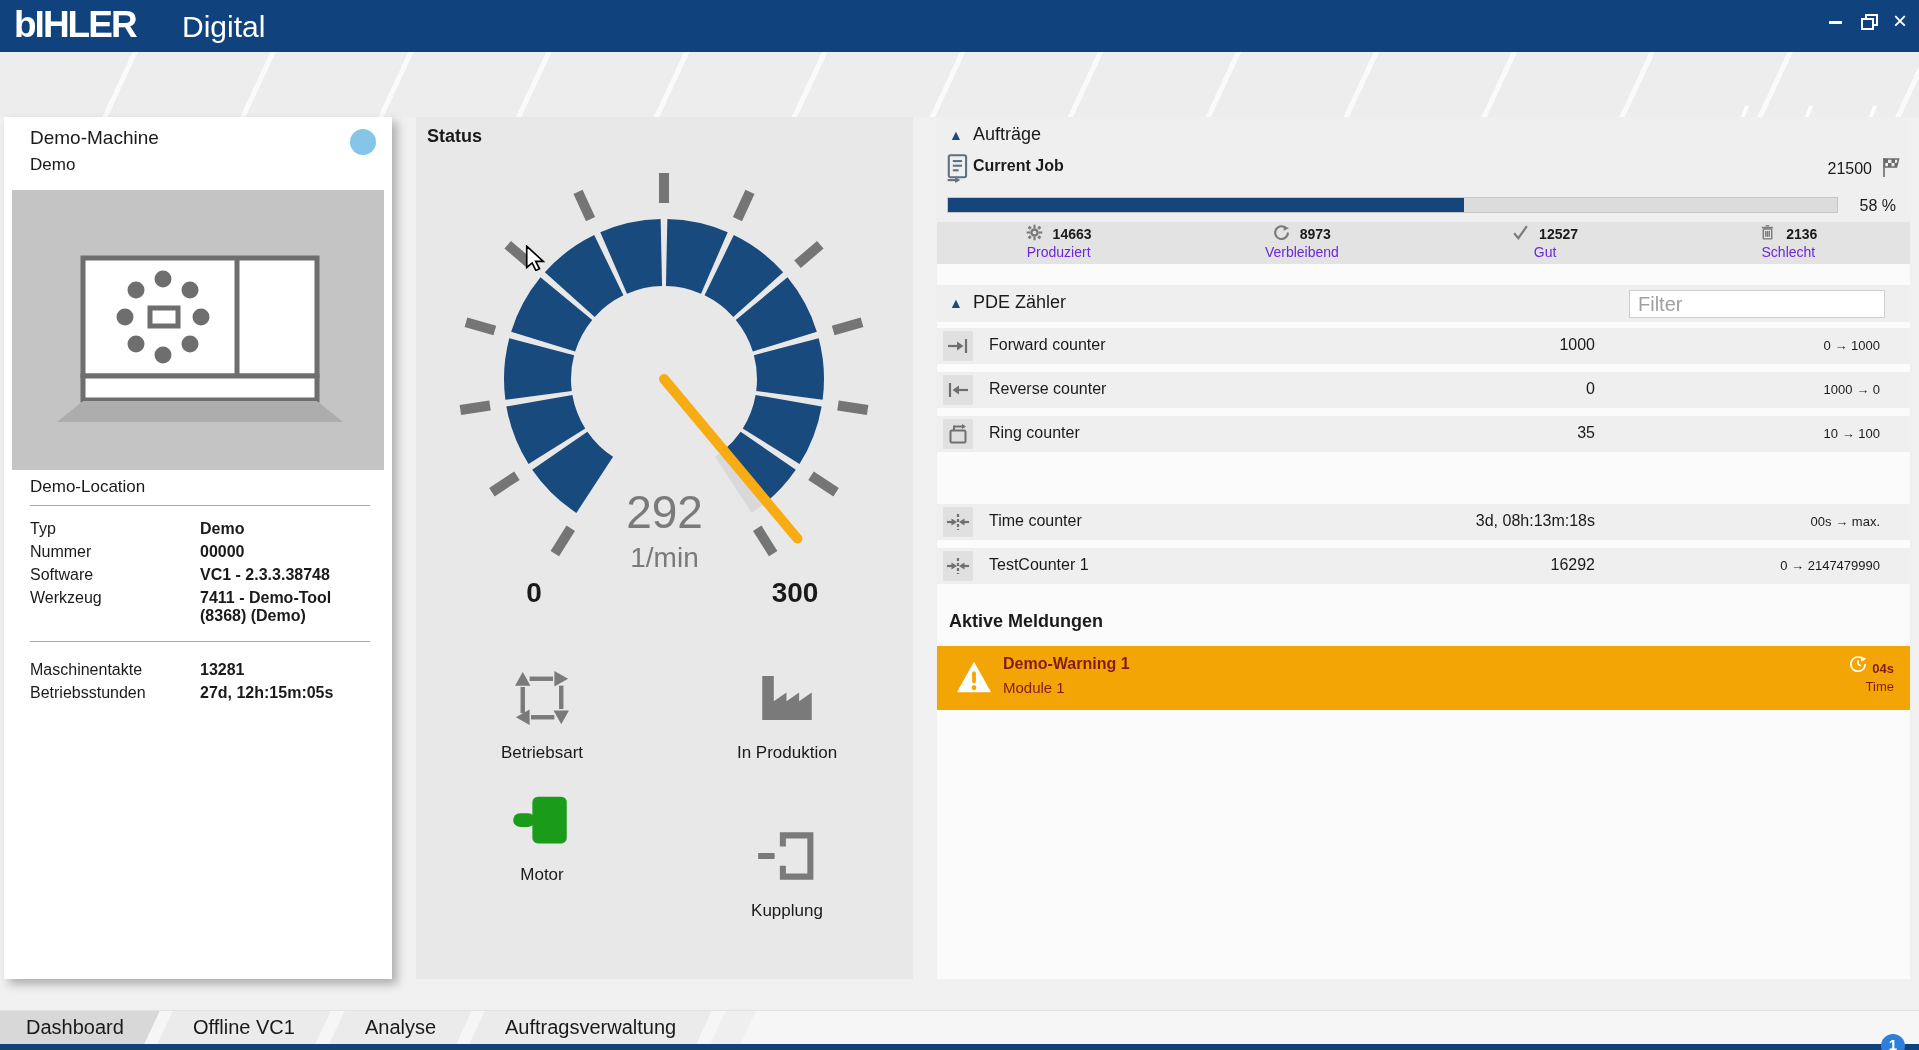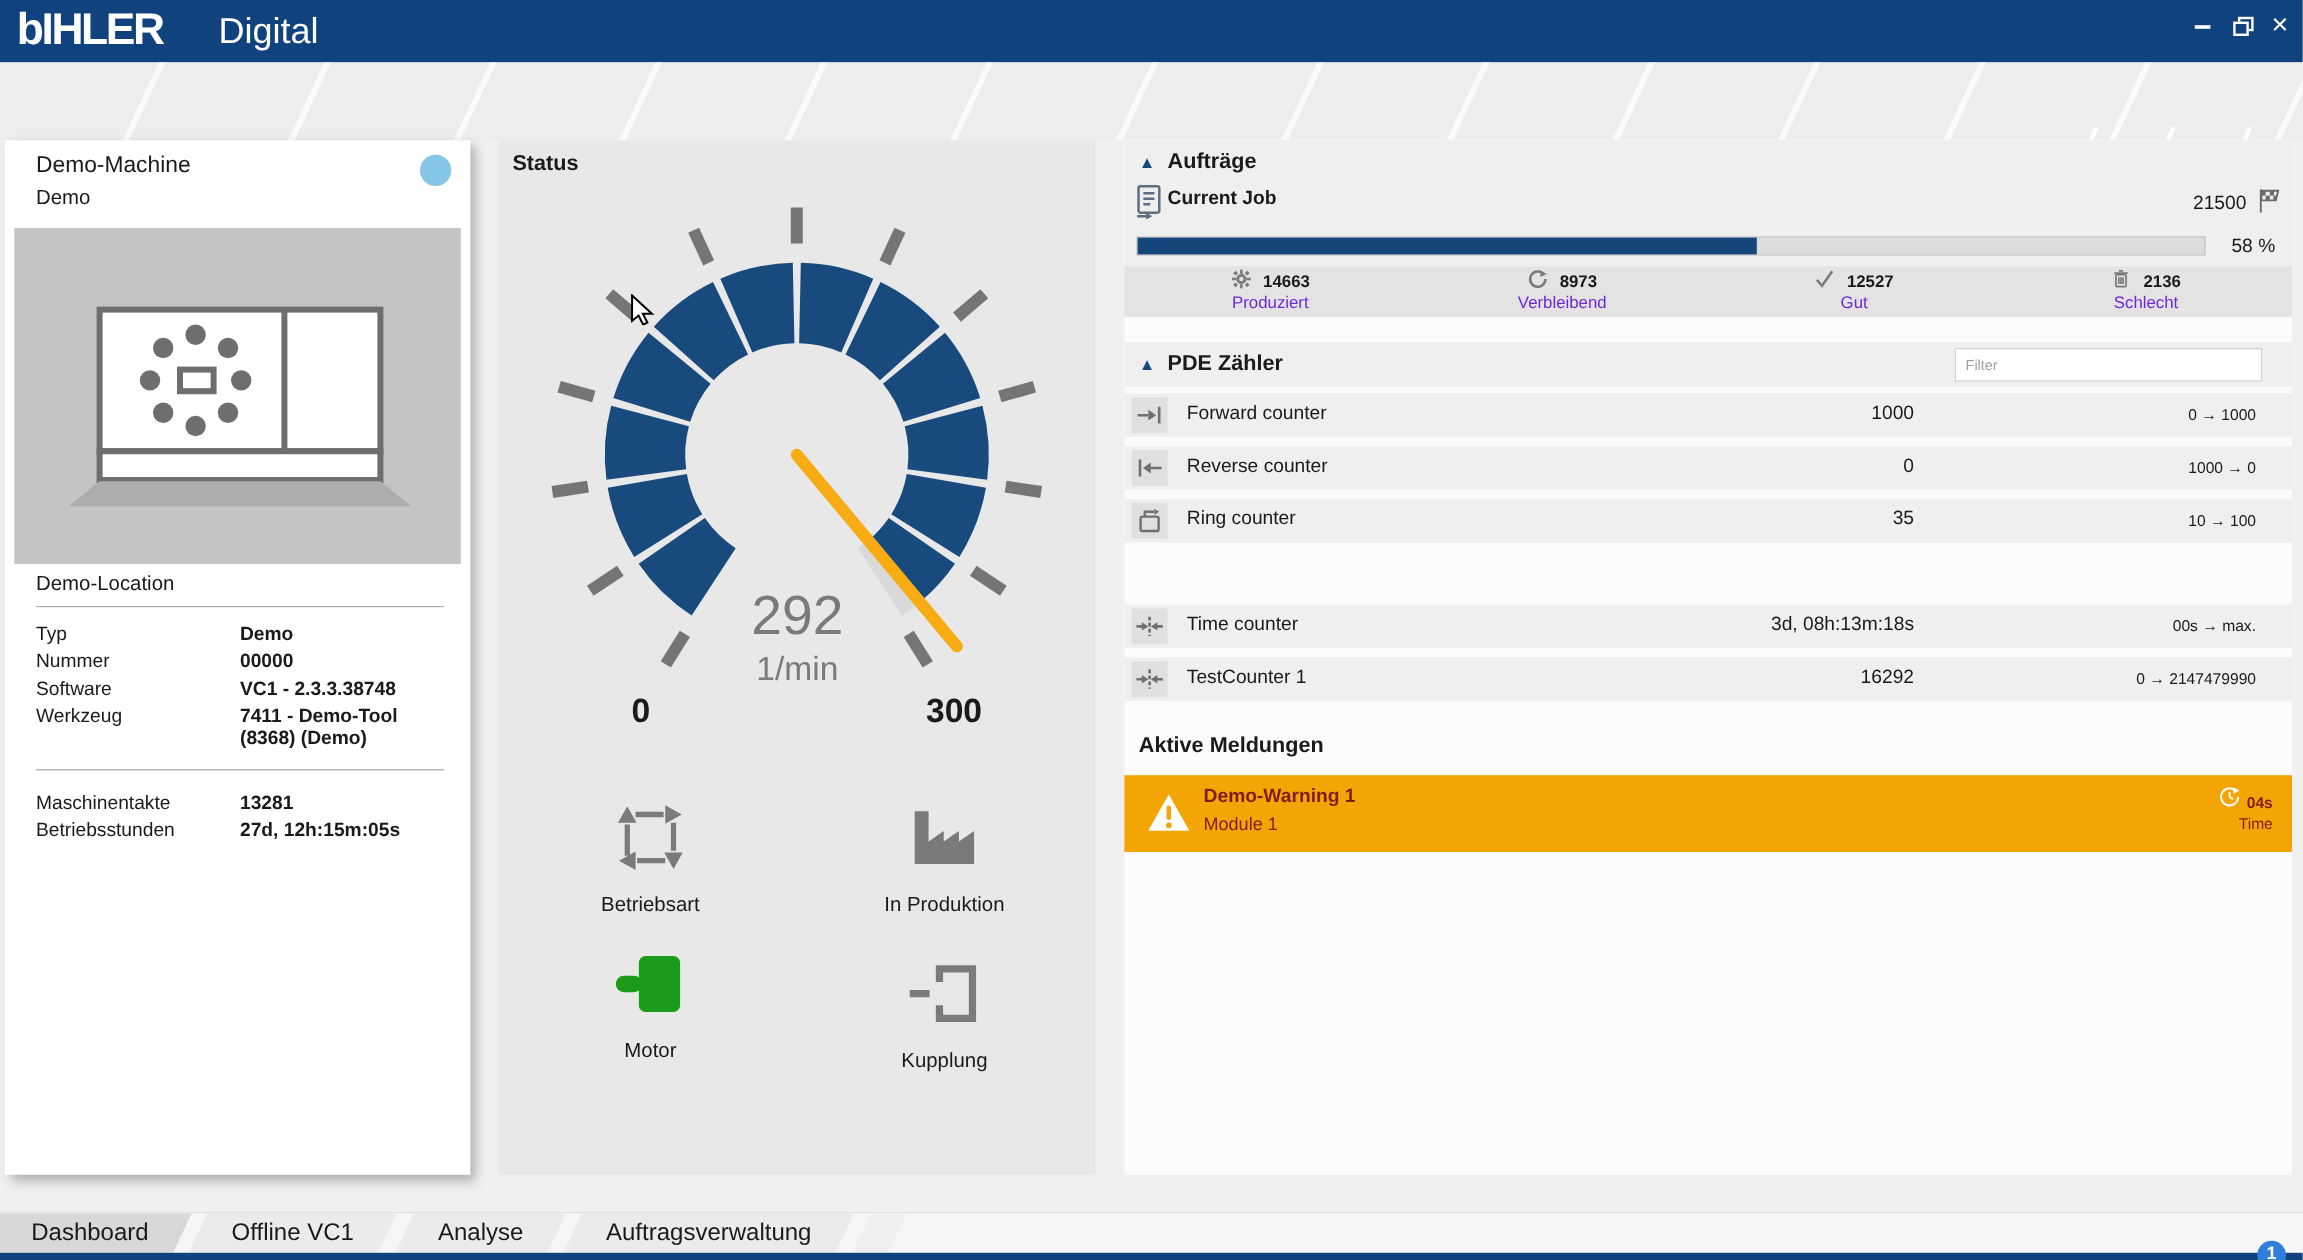--- a/index.html
+++ b/index.html
@@ -40,35 +40,35 @@
   .g-val{position:absolute;left:0;width:497px;top:368px;text-align:center;font-size:46px;color:#7a7a7a}
   .g-unit{position:absolute;left:0;width:497px;top:425px;text-align:center;font-size:28px;color:#7a7a7a}
   .g-min{position:absolute;left:68px;width:100px;top:460px;text-align:center;font-size:28px;font-weight:bold}
   .g-max{position:absolute;left:329px;width:100px;top:460px;text-align:center;font-size:28px;font-weight:bold}
   .ind{position:absolute;width:220px;text-align:center;cursor:pointer}
   .ind .lbl{display:block;margin-top:8px;font-size:17px}
   
   .panel-right{position:absolute;left:937px;top:117px;width:973px;height:862px;background:#fbfbfb}
   .sec-auf{position:absolute;left:0;top:0;right:0;height:147px;background:#efefef}
   .tri{position:absolute;left:12px;top:10px;color:var(--accent,#1A4A7C);font-size:14px;cursor:pointer}
-  .sec-title{position:absolute;left:36px;top:7px;font-size:18px;font-weight:bold}
+  .sec-title{position:absolute;left:36px;top:7px;font-size:18px;font-weight:normal}
   .cj-icon{position:absolute;left:8px;top:36px}
   .cj-label{position:absolute;left:36px;top:40px;font-size:16px;font-weight:bold}
   .cj-right{position:absolute;right:8px;top:38px;display:flex;align-items:center;gap:8px;font-size:16px}
   .progress{position:absolute;left:10px;top:80px;right:72px;height:16px;background:#dcdcdc;border:1px solid #c6c6c6;box-sizing:border-box}
   .progress-fill{height:100%;background:var(--progress,#15457B)}
   .progress-label{position:absolute;right:14px;top:80px;font-size:16px}
   .counters{position:absolute;left:0;right:0;top:105px;height:42px;background:#e3e3e3;display:flex}
   .counter{flex:1;text-align:center;padding-top:2px;font-size:14px}
   .counter .num{font-weight:bold;margin-left:6px;vertical-align:middle}
   .counter .cic{vertical-align:middle}
   .counter .clb{display:block;margin-top:0px;color:#6d28d9}
   .sec-pde-h{position:absolute;left:0;right:0;top:168px;height:37px;background:#efefef}
   .filter{position:absolute;right:25px;top:5px;width:238px;height:26px;border:1px solid #cfcfcf;background:#fff;
-     font-size:12px;padding:0 8px;font-family:inherit;color:#b91c1c}
+     font-size:20px;padding:0 8px;font-family:inherit;color:#b91c1c}
   .filter::placeholder{color:#9f9f9f}
   .pde-row{position:absolute;left:0;right:0;height:36px;background:#efefef;cursor:pointer}
   .chip{position:absolute;left:6px;top:3px;width:30px;height:30px;background:#e0e0e0;display:flex;align-items:center;justify-content:center}
   .pde-name{position:absolute;left:52px;top:8px;font-size:16px}
   .pde-val{position:absolute;right:315px;top:8px;font-size:16px}
   .pde-range{position:absolute;right:30px;top:10px;font-size:13px;white-space:nowrap}
   .meld-title{position:absolute;left:12px;top:494px;font-size:18px;font-weight:bold}
   .banner{position:absolute;left:0;right:0;top:529px;height:64px;background:var(--warning,#F4A506);color:#7f1d1d;cursor:pointer}
   .bn-icon{position:absolute;left:18px;top:13px}
   .bn-title{position:absolute;left:66px;top:9px;font-size:16px;font-weight:bold}
@@ -244,21 +244,21 @@
     <span>
       <svg width="66" height="66" viewBox="0 0 24 24">
           <g style="fill:var(--motor,#1A9C1A)">
             <rect x="8.5" y="3.5" width="12.5" height="17" rx="2"></rect>
             <rect x="1.5" y="9.5" width="8" height="5" rx="2.5"></rect>
           </g>
         </svg>
     </span>
     <span class="lbl">Motor</span>
   </div>
-  <div class="ind" style="left:261px;top:678px">
+  <div class="ind" style="left:261px;top:706px">
     <span>
       <svg width="66" height="66" viewBox="0 0 24 24" fill="none" stroke="#7a7a7a" stroke-width="2.2">
         <line x1="1.5" y1="12" x2="7.5" y2="12"></line>
           <path d="M10.5 8.5 V4.5 H20.5 V19.5 H10.5 V15.5"></path>
       </svg>
     </span>
     <span class="lbl">Kupplung</span>
   </div>
 </div>
 

